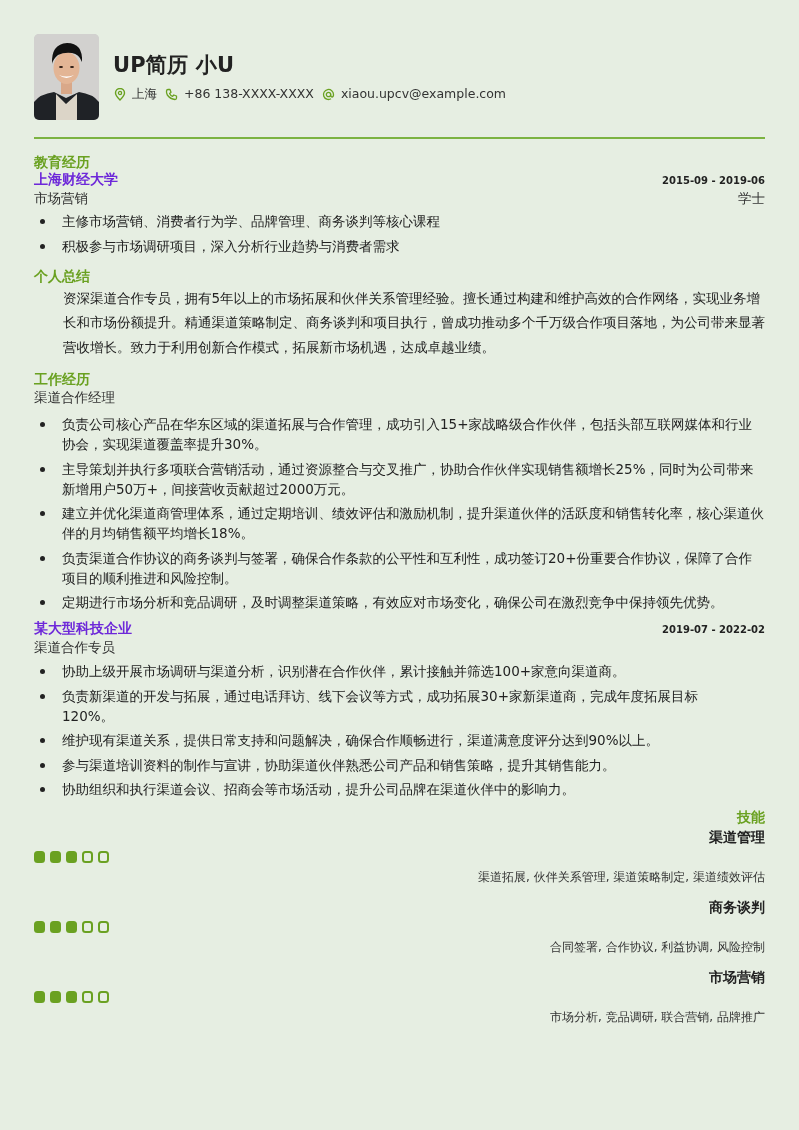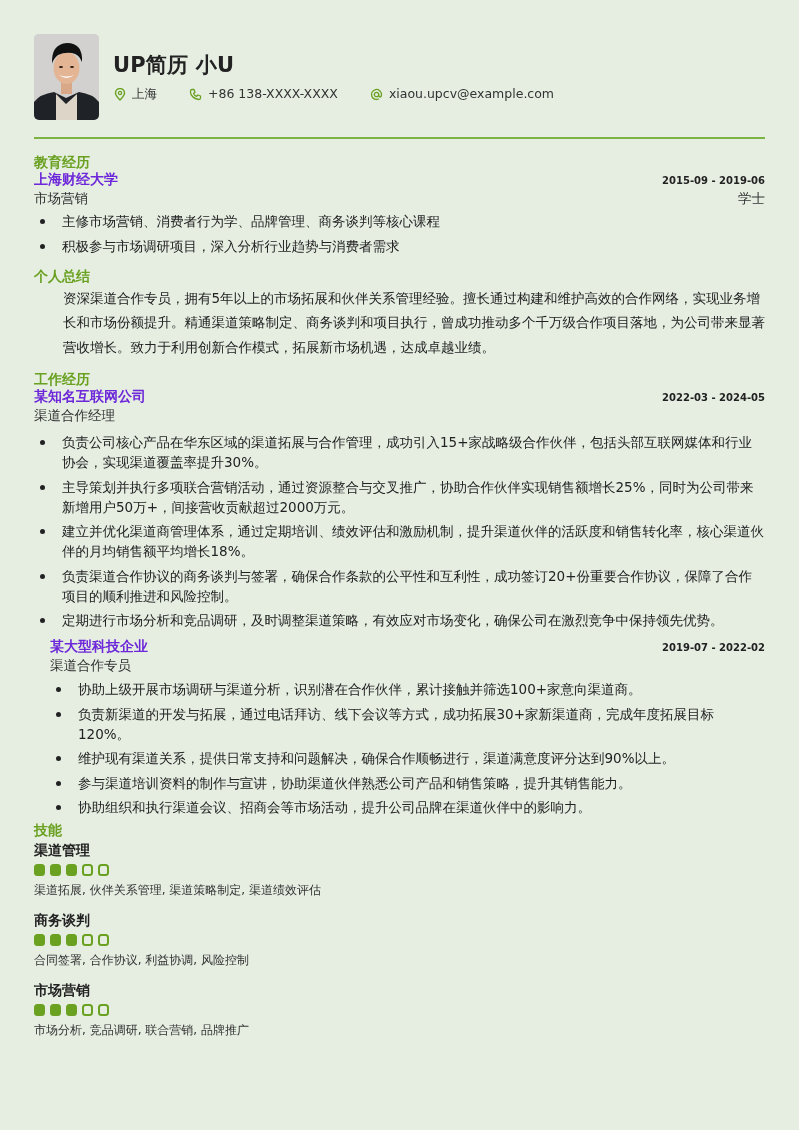--- a/index.html
+++ b/index.html
@@ -14,21 +14,21 @@
 
   
   .header { display: flex; align-items: flex-start; height: 86px; }
   .photo {
     width: 65px; height: 86px; border-radius: 5px; overflow: hidden;
     background: #cfcfcd; position: relative; flex-shrink: 0;
   }
   .photo svg { display: block; }
   .hinfo { margin-left: 14px; padding-top: 18px; }
   .name { font-size: 21px; font-weight: bold; color: #222; letter-spacing: 0.2px; line-height: 26px; }
-  .contacts { display: flex; align-items: center; margin-top: 8px; font-size: 12.5px; color: #333; line-height: 16px; gap: 24px; }
+  .contacts { display: flex; align-items: center; margin-top: 8px; font-size: 12.5px; color: #333; line-height: 16px; }
   .contact { display: flex; align-items: center; margin-right: 8px; }
   .contact .ic { width: 13px; height: 13px; margin-right: 6px; display: inline-flex; align-items: center; justify-content: center; color: #6aa121; }
   .divider { height: 2px; background: #7cb342; margin-top: 17px; width: 731px; }
 
   
   .section-title { color: #6aa121; font-size: 14px; font-weight: bold; line-height: 17px; }
   .row { display: flex; justify-content: space-between; align-items: baseline; }
   .org { font-size: 14px; font-weight: bold; line-height: 17px; color: #6d28d9; }
   .date { font-size: 10px; font-weight: bold; line-height: 17px; color: #222; }
   .sub { font-size: 13.5px; line-height: 18px; color: #333; }
@@ -121,51 +121,47 @@
 
   <div style="margin-top:12px;">
     <div class="section-title">个人总结</div>
     <div class="para" style="margin-top:1px;">资深渠道合作专员，拥有5年以上的市场拓展和伙伴关系管理经验。擅长通过构建和维护高效的合作网络，实现业务增长和市场份额提升。精通渠道策略制定、商务谈判和项目执行，曾成功推动多个千万级合作项目落地，为公司带来显著营收增长。致力于利用创新合作模式，拓展新市场机遇，达成卓越业绩。</div>
   </div>
 
   <div style="margin-top:12px;">
     <div class="section-title">工作经历</div>
 
     <div>
-      <div class="row">
-        <div class="org">某知名互联网公司</div>
-        <div class="date">2022-03 - 2024-05</div>
-      </div>
       <div class="sub">渠道合作经理</div>
       <ul class="bullets" style="margin-top:8px;">
         <li>负责公司核心产品在华东区域的渠道拓展与合作管理，成功引入15+家战略级合作伙伴，包括头部互联网媒体和行业协会，实现渠道覆盖率提升30%。</li>
         <li>主导策划并执行多项联合营销活动，通过资源整合与交叉推广，协助合作伙伴实现销售额增长25%，同时为公司带来新增用户50万+，间接营收贡献超过2000万元。</li>
         <li>建立并优化渠道商管理体系，通过定期培训、绩效评估和激励机制，提升渠道伙伴的活跃度和销售转化率，核心渠道伙伴的月均销售额平均增长18%。</li>
         <li>负责渠道合作协议的商务谈判与签署，确保合作条款的公平性和互利性，成功签订20+份重要合作协议，保障了合作项目的顺利推进和风险控制。</li>
         <li>定期进行市场分析和竞品调研，及时调整渠道策略，有效应对市场变化，确保公司在激烈竞争中保持领先优势。</li>
       </ul>
     </div>
 
-    <div style="margin-top:8px;margin-left:16px;">
+    <div style="margin-top:8px;">
       <div class="row">
         <div class="org">某大型科技企业</div>
         <div class="date">2019-07 - 2022-02</div>
       </div>
       <div class="sub">渠道合作专员</div>
       <ul class="bullets" style="margin-top:5px;">
         <li>协助上级开展市场调研与渠道分析，识别潜在合作伙伴，累计接触并筛选100+家意向渠道商。</li>
         <li style="padding-right:45px;">负责新渠道的开发与拓展，通过电话拜访、线下会议等方式，成功拓展30+家新渠道商，完成年度拓展目标120%。</li>
         <li>维护现有渠道关系，提供日常支持和问题解决，确保合作顺畅进行，渠道满意度评分达到90%以上。</li>
         <li>参与渠道培训资料的制作与宣讲，协助渠道伙伴熟悉公司产品和销售策略，提升其销售能力。</li>
         <li>协助组织和执行渠道会议、招商会等市场活动，提升公司品牌在渠道伙伴中的影响力。</li>
       </ul>
     </div>
   </div>
 
-  <div style="margin-top:4px;">
+  <div style="margin-top:10px;text-align:right;">
     <div class="section-title">技能</div>
 
     <div>
       <div class="skill-name">渠道管理</div>
       <div class="dots">
         <span class="dot on"></span>
         <span class="dot on"></span>
         <span class="dot on"></span>
         <span class="dot off"></span>
         <span class="dot off"></span>

